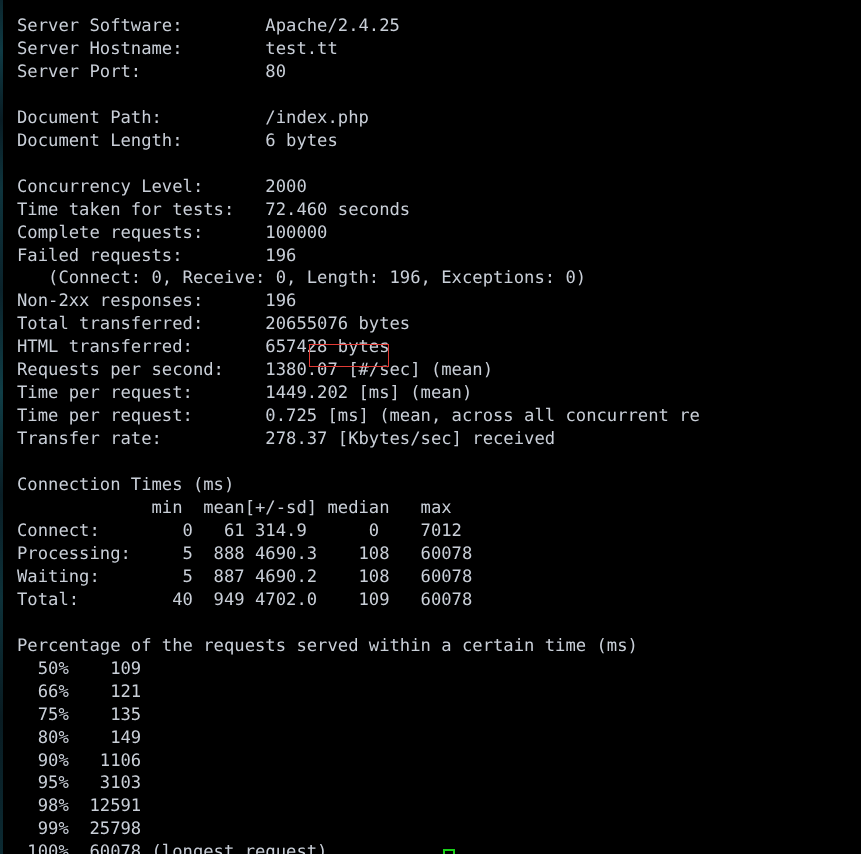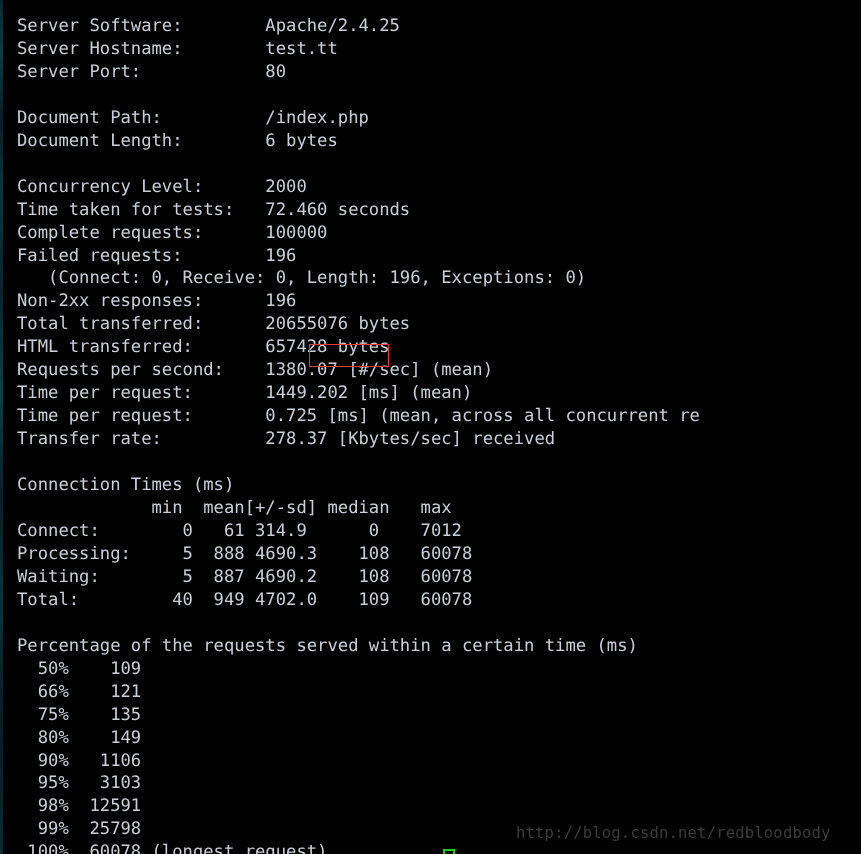--- a/index.html
+++ b/index.html
@@ -124,17 +124,16 @@
   75%    135
   80%    149
   90%   1106
   95%   3103
   98%  12591
   99%  25798
  100%  60078 (longest request)</pre>
 
   <div id="rps-highlight"></div>
 
-  <div id="watermark">http://blog.csdn.net/redbloodbody</div>
 
   <div id="cursor"></div>
 
 </div>
 
 </body></html>

